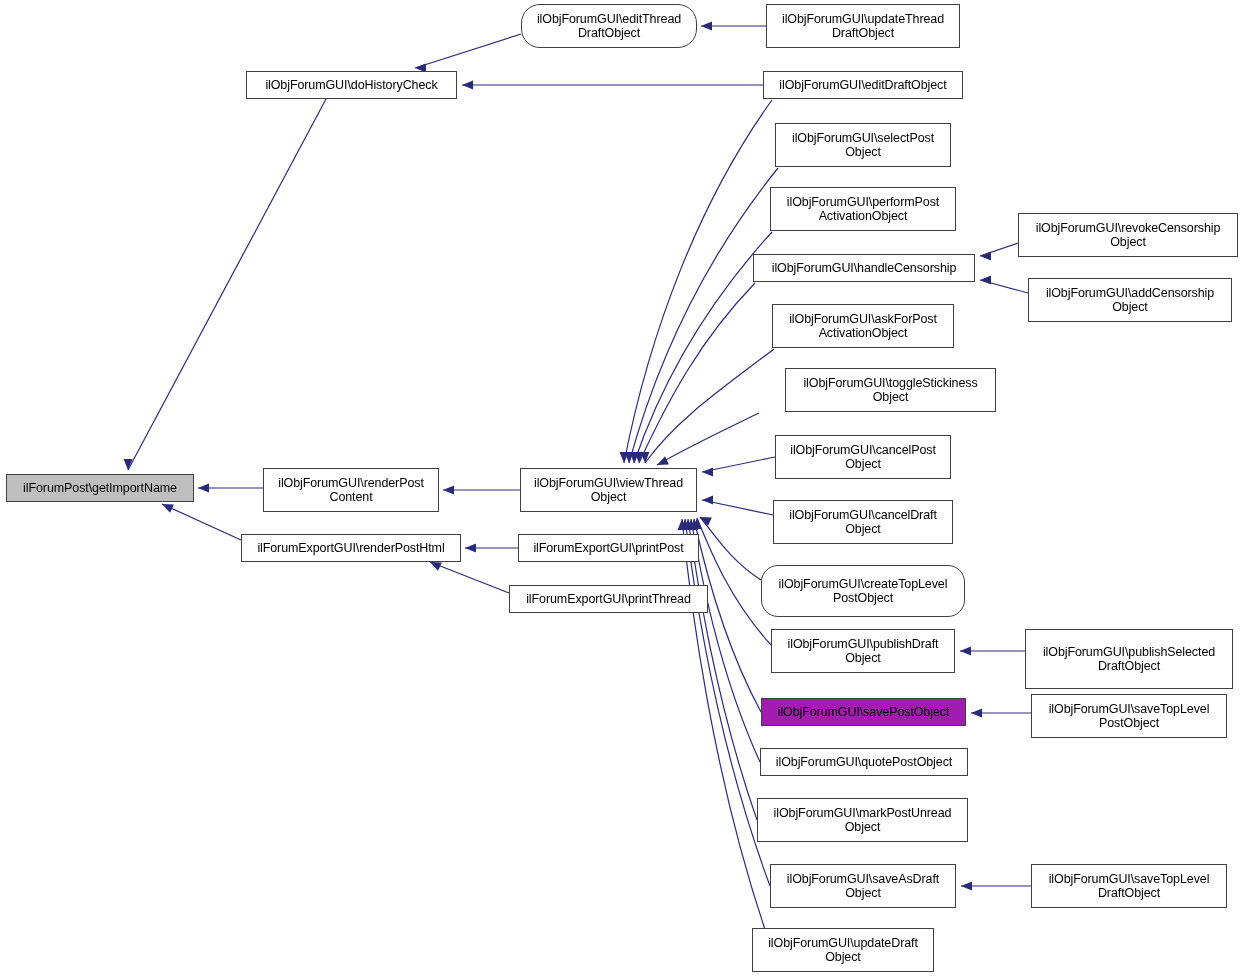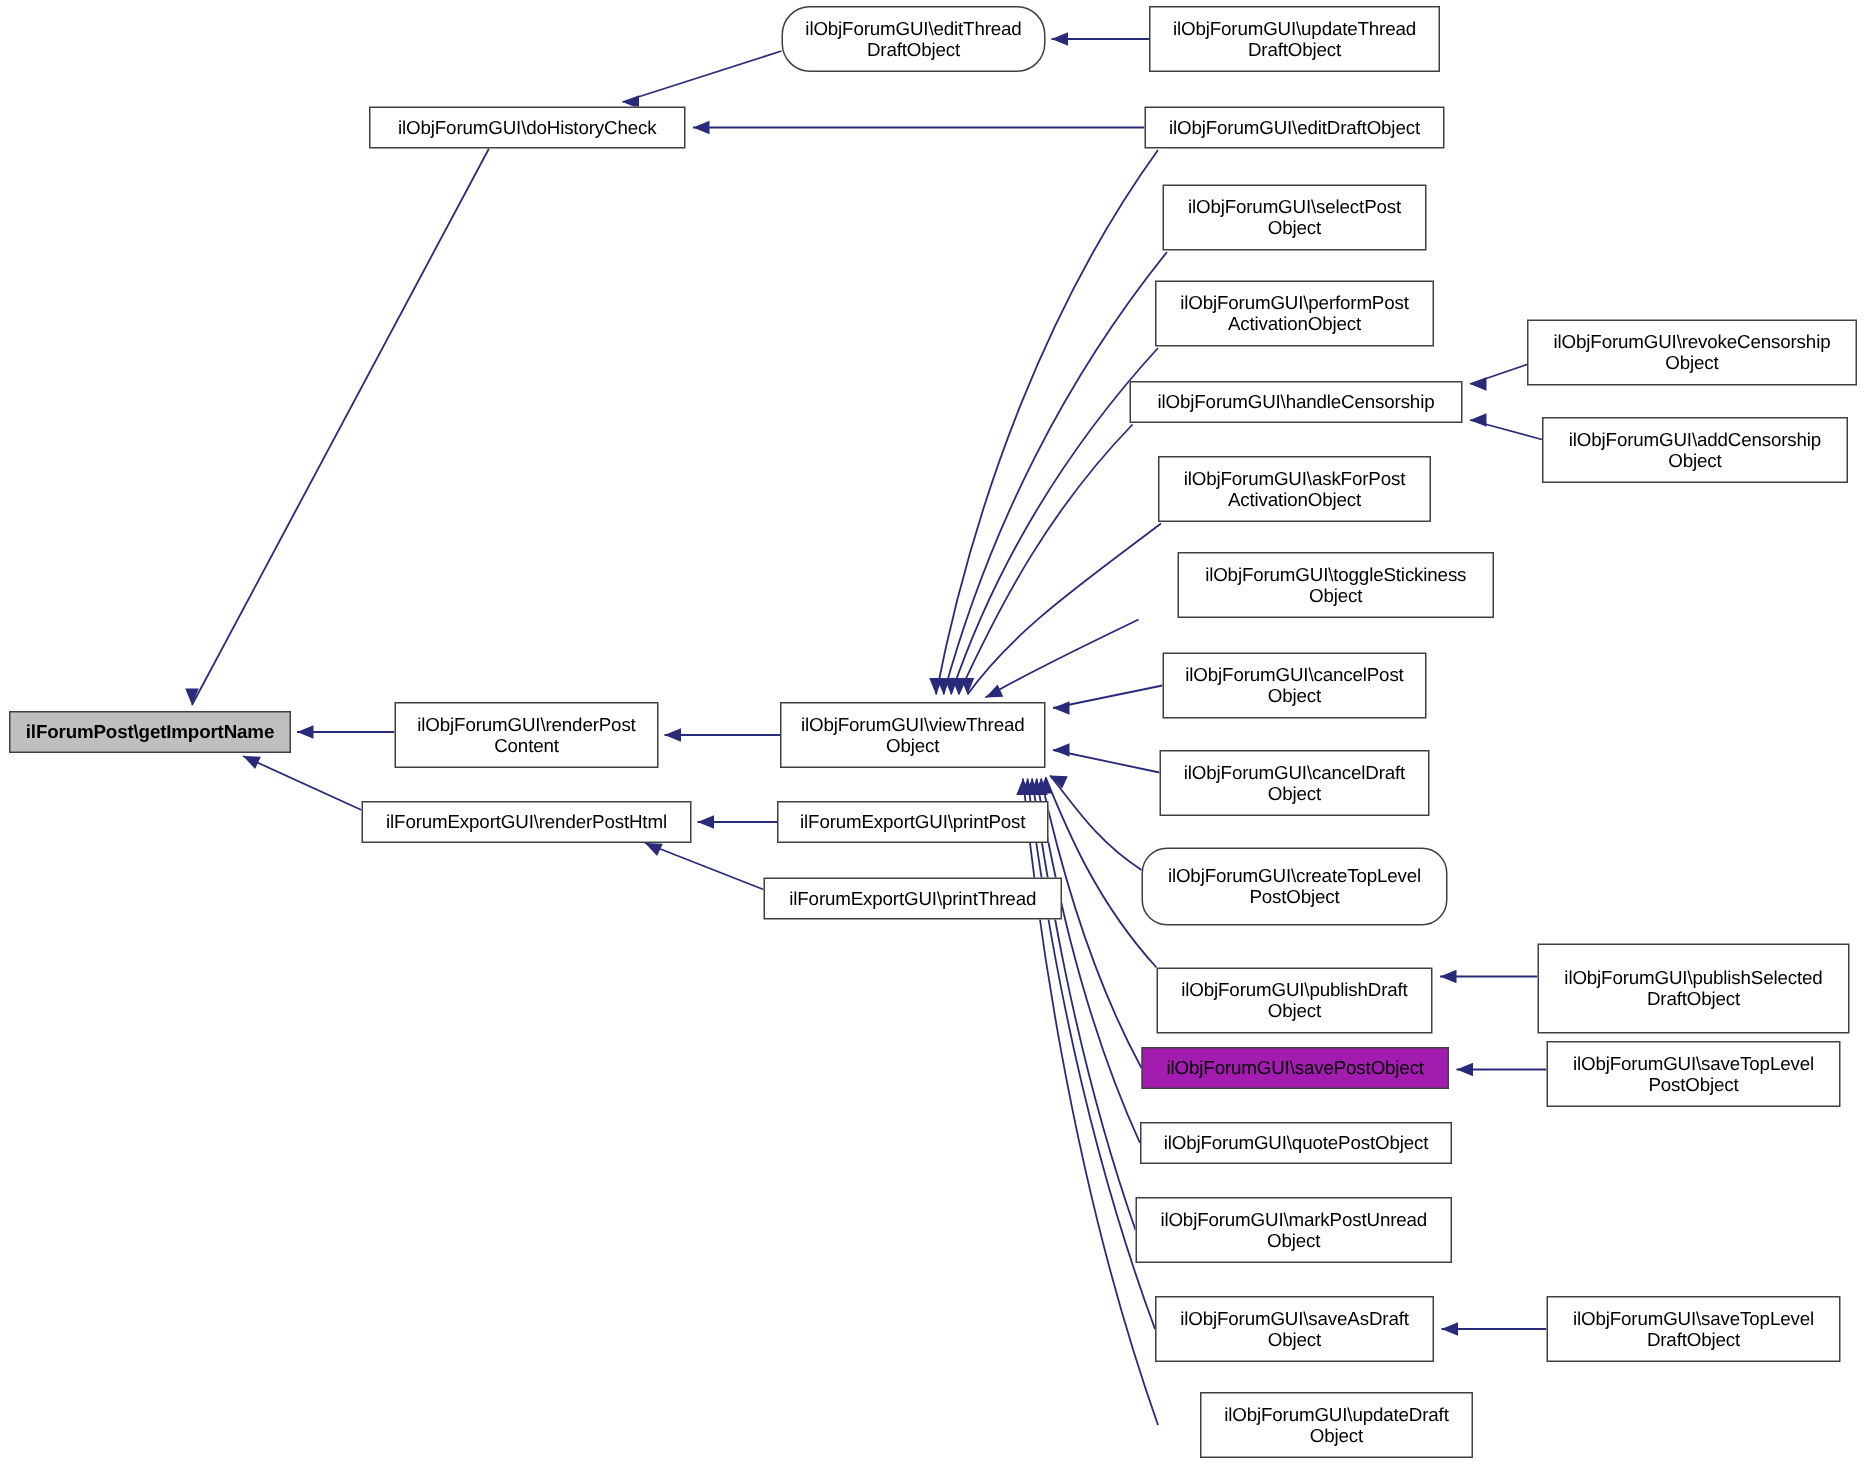--- a/index.html
+++ b/index.html
@@ -35,21 +35,20 @@
     font-size:12.5px;
     line-height:14.5px;
     letter-spacing:-0.1px;
     white-space:pre-line;
     padding:0 3px;
     z-index:5;
   }
   .node.root{
     background:#bfbfbf;
     border-color:#404040;
-    font-weight:bold;
   }
 </style>
 </head>
 <body>
 
 <div id="canvas">
   <svg id="edges" viewBox="0 0 1244 977" xmlns="http://www.w3.org/2000/svg">
       <path d="M 263,488 L 198,488" fill="none" stroke="#2a2a7a" stroke-width="1.2"></path>
       <polygon points="0,0 -11,-4.5 -11,4.5" fill="#2a2a7a" transform="translate(198,488) rotate(180)"></polygon>
       <path d="M 241,540 L 162,504" fill="none" stroke="#2a2a7a" stroke-width="1.2"></path>
@@ -135,29 +134,29 @@
     <div class="node" style="left: 772px; top: 304px; width: 182px; height: 44px; border-color: rgb(64, 64, 64); background: rgb(255, 255, 255);">ilObjForumGUI\askForPost
 ActivationObject</div>
     <div class="node" style="left: 757px; top: 368px; width: 211px; height: 44px; border-color: rgb(64, 64, 64); background: rgb(255, 255, 255); margin-left: 28px;">ilObjForumGUI\toggleStickiness
 Object</div>
     <div class="node" style="left: 775px; top: 435px; width: 176px; height: 44px; border-color: rgb(64, 64, 64); background: rgb(255, 255, 255);">ilObjForumGUI\cancelPost
 Object</div>
     <div class="node" style="left: 773px; top: 500px; width: 180px; height: 44px; border-color: rgb(64, 64, 64); background: rgb(255, 255, 255);">ilObjForumGUI\cancelDraft
 Object</div>
     <div class="node" style="left: 761px; top: 565px; width: 204px; height: 52px; border-color: rgb(64, 64, 64); background: rgb(255, 255, 255); border-radius: 17px;">ilObjForumGUI\createTopLevel
 PostObject</div>
-    <div class="node" style="left: 771px; top: 629px; width: 184px; height: 44px; border-color: rgb(64, 64, 64); background: rgb(255, 255, 255); margin-top: 16px;">ilObjForumGUI\publishDraft
+    <div class="node" style="left: 771px; top: 629px; width: 184px; height: 44px; border-color: rgb(64, 64, 64); background: rgb(255, 255, 255);">ilObjForumGUI\publishDraft
 Object</div>
     <div class="node" style="left: 1025px; top: 629px; width: 208px; height: 60px; border-color: rgb(64, 64, 64); background: rgb(255, 255, 255);">ilObjForumGUI\publishSelected
 DraftObject</div>
     <div class="node" style="left: 761px; top: 698px; width: 205px; height: 28px; border-color: rgb(64, 64, 64); background: #a21caf;">ilObjForumGUI\savePostObject</div>
     <div class="node" style="left: 1031px; top: 694px; width: 196px; height: 44px; border-color: rgb(64, 64, 64); background: rgb(255, 255, 255);">ilObjForumGUI\saveTopLevel
 PostObject</div>
     <div class="node" style="left: 760px; top: 748px; width: 208px; height: 28px; border-color: rgb(64, 64, 64); background: rgb(255, 255, 255);">ilObjForumGUI\quotePostObject</div>
     <div class="node" style="left: 757px; top: 798px; width: 211px; height: 44px; border-color: rgb(64, 64, 64); background: rgb(255, 255, 255);">ilObjForumGUI\markPostUnread
 Object</div>
     <div class="node" style="left: 770px; top: 864px; width: 186px; height: 44px; border-color: rgb(64, 64, 64); background: rgb(255, 255, 255);">ilObjForumGUI\saveAsDraft
 Object</div>
     <div class="node" style="left: 1031px; top: 864px; width: 196px; height: 44px; border-color: rgb(64, 64, 64); background: rgb(255, 255, 255);">ilObjForumGUI\saveTopLevel
 DraftObject</div>
-    <div class="node" style="left: 800px; top: 928px; width: 182px; height: 44px; border-color: rgb(64, 64, 64); background: rgb(255, 255, 255);">ilObjForumGUI\updateDraft
+    <div class="node" style="left: 752px; top: 928px; width: 182px; height: 44px; border-color: rgb(64, 64, 64); background: rgb(255, 255, 255);">ilObjForumGUI\updateDraft
 Object</div>
   </div>
 
 </body></html>

